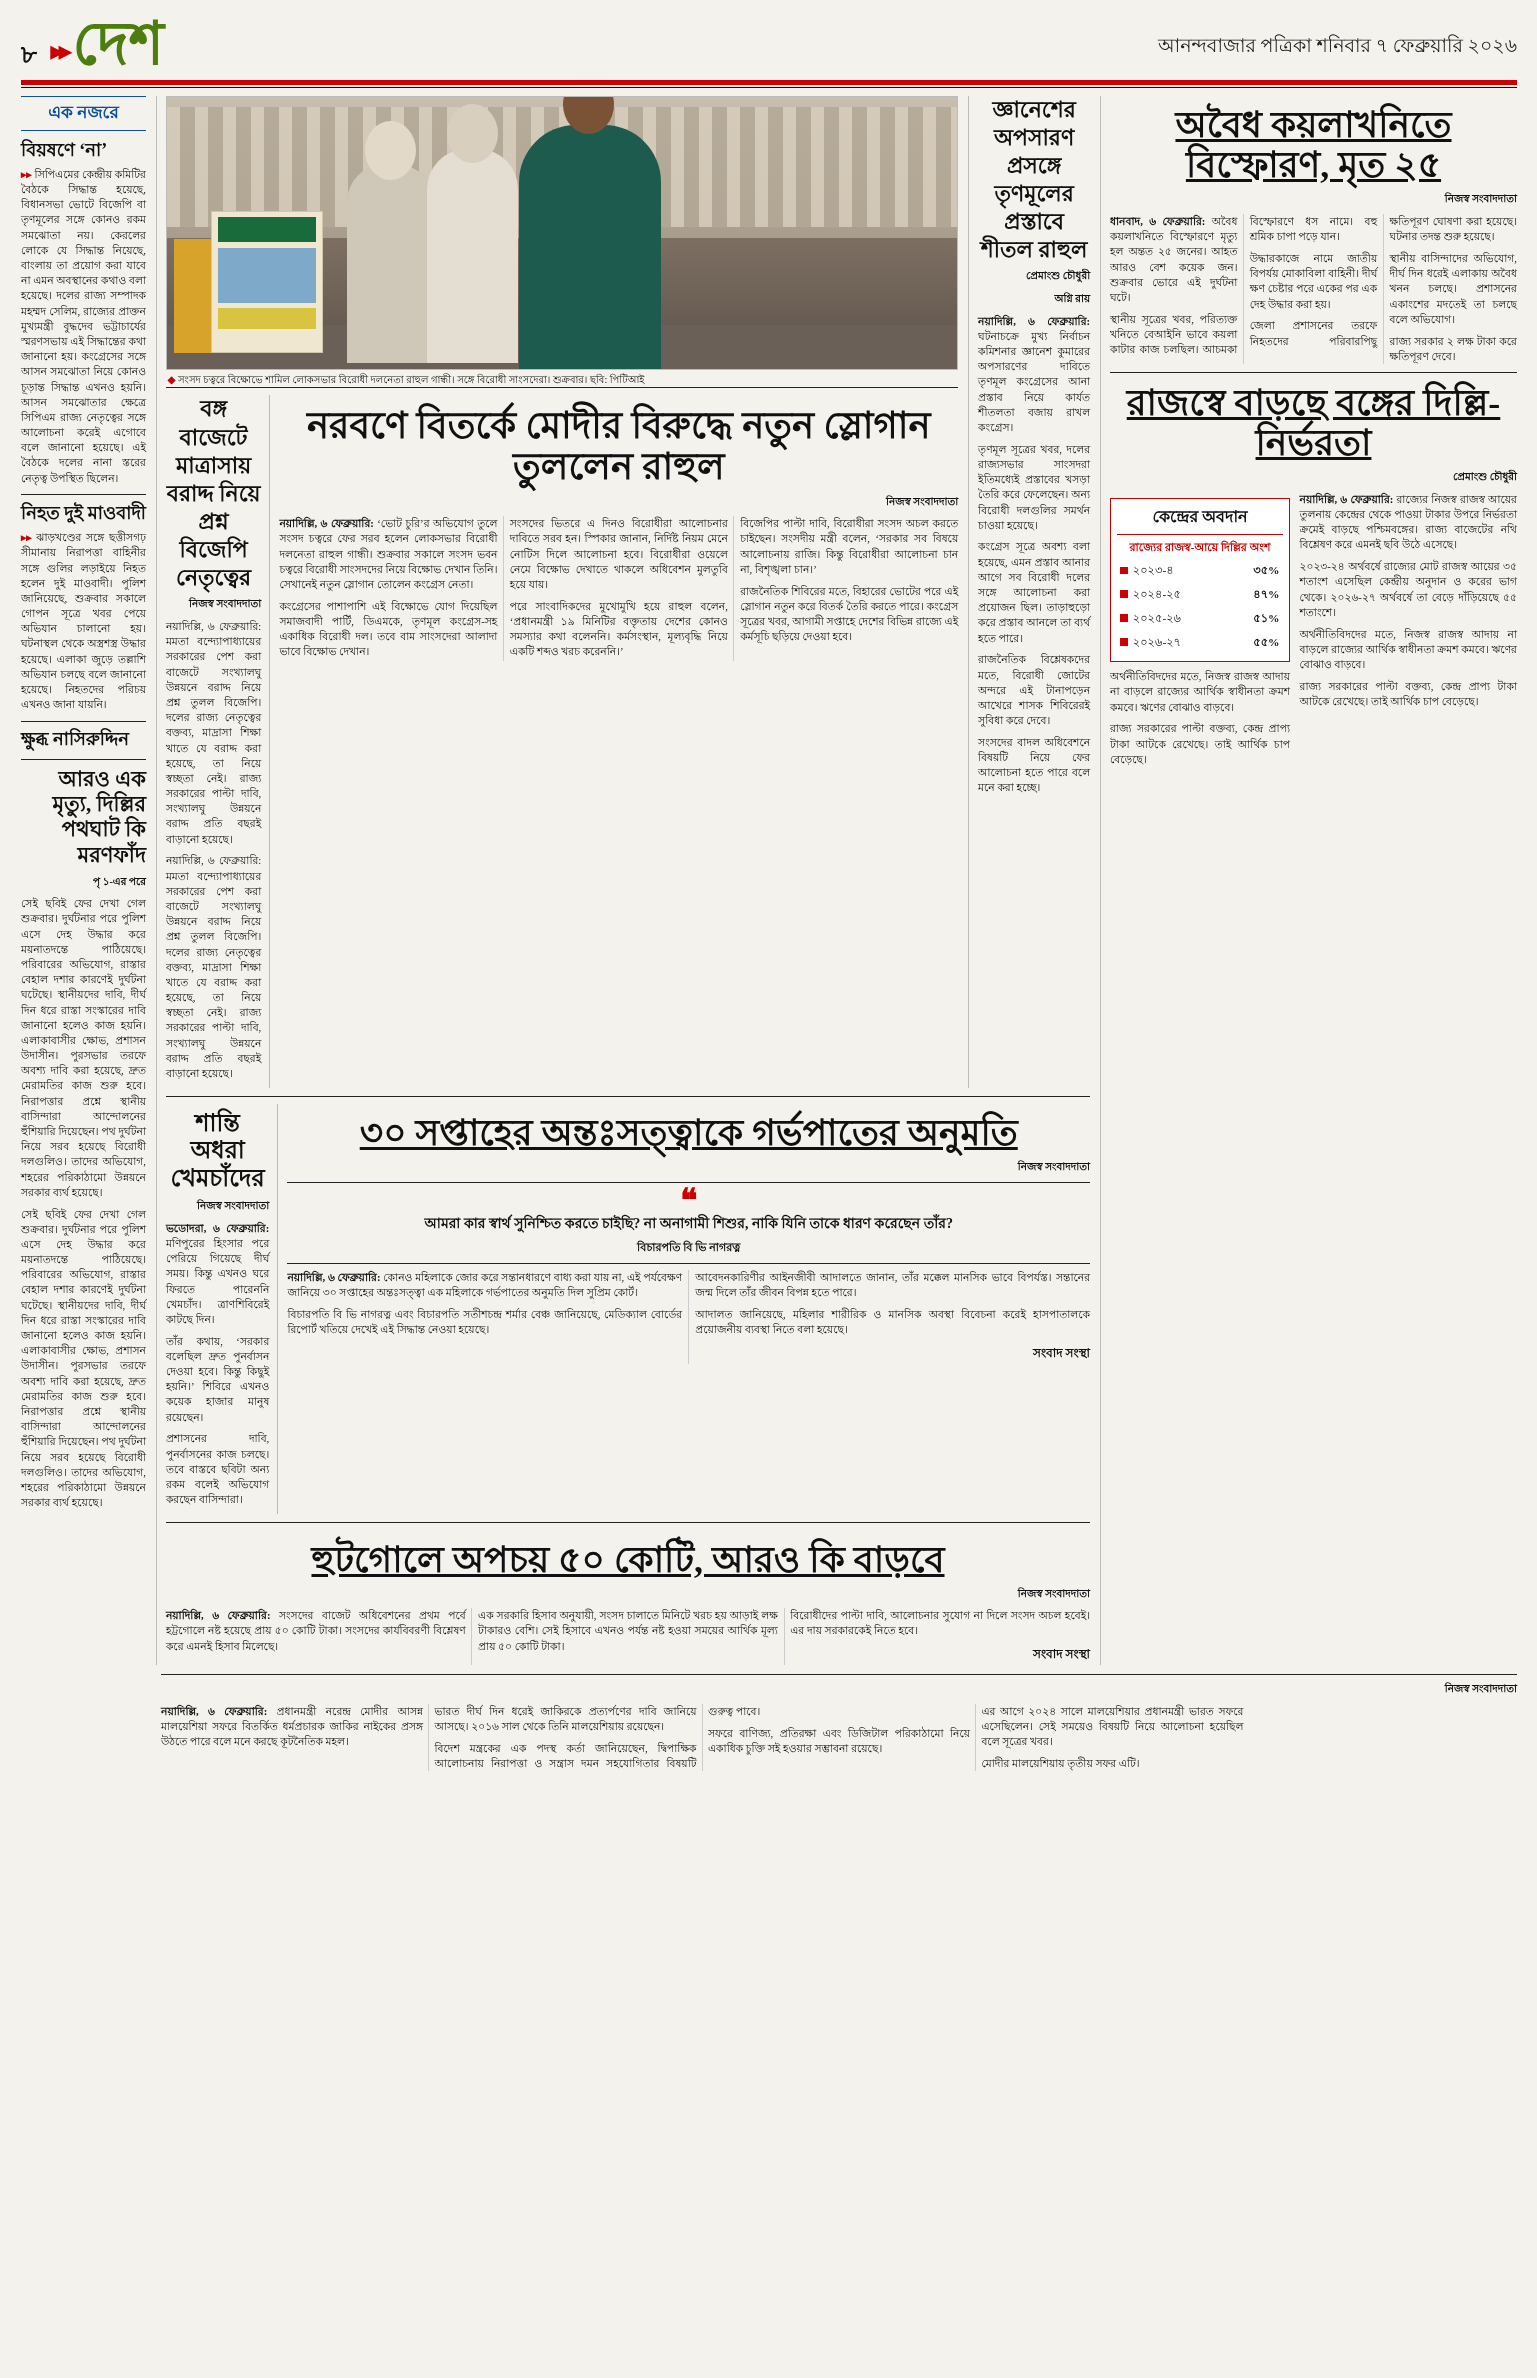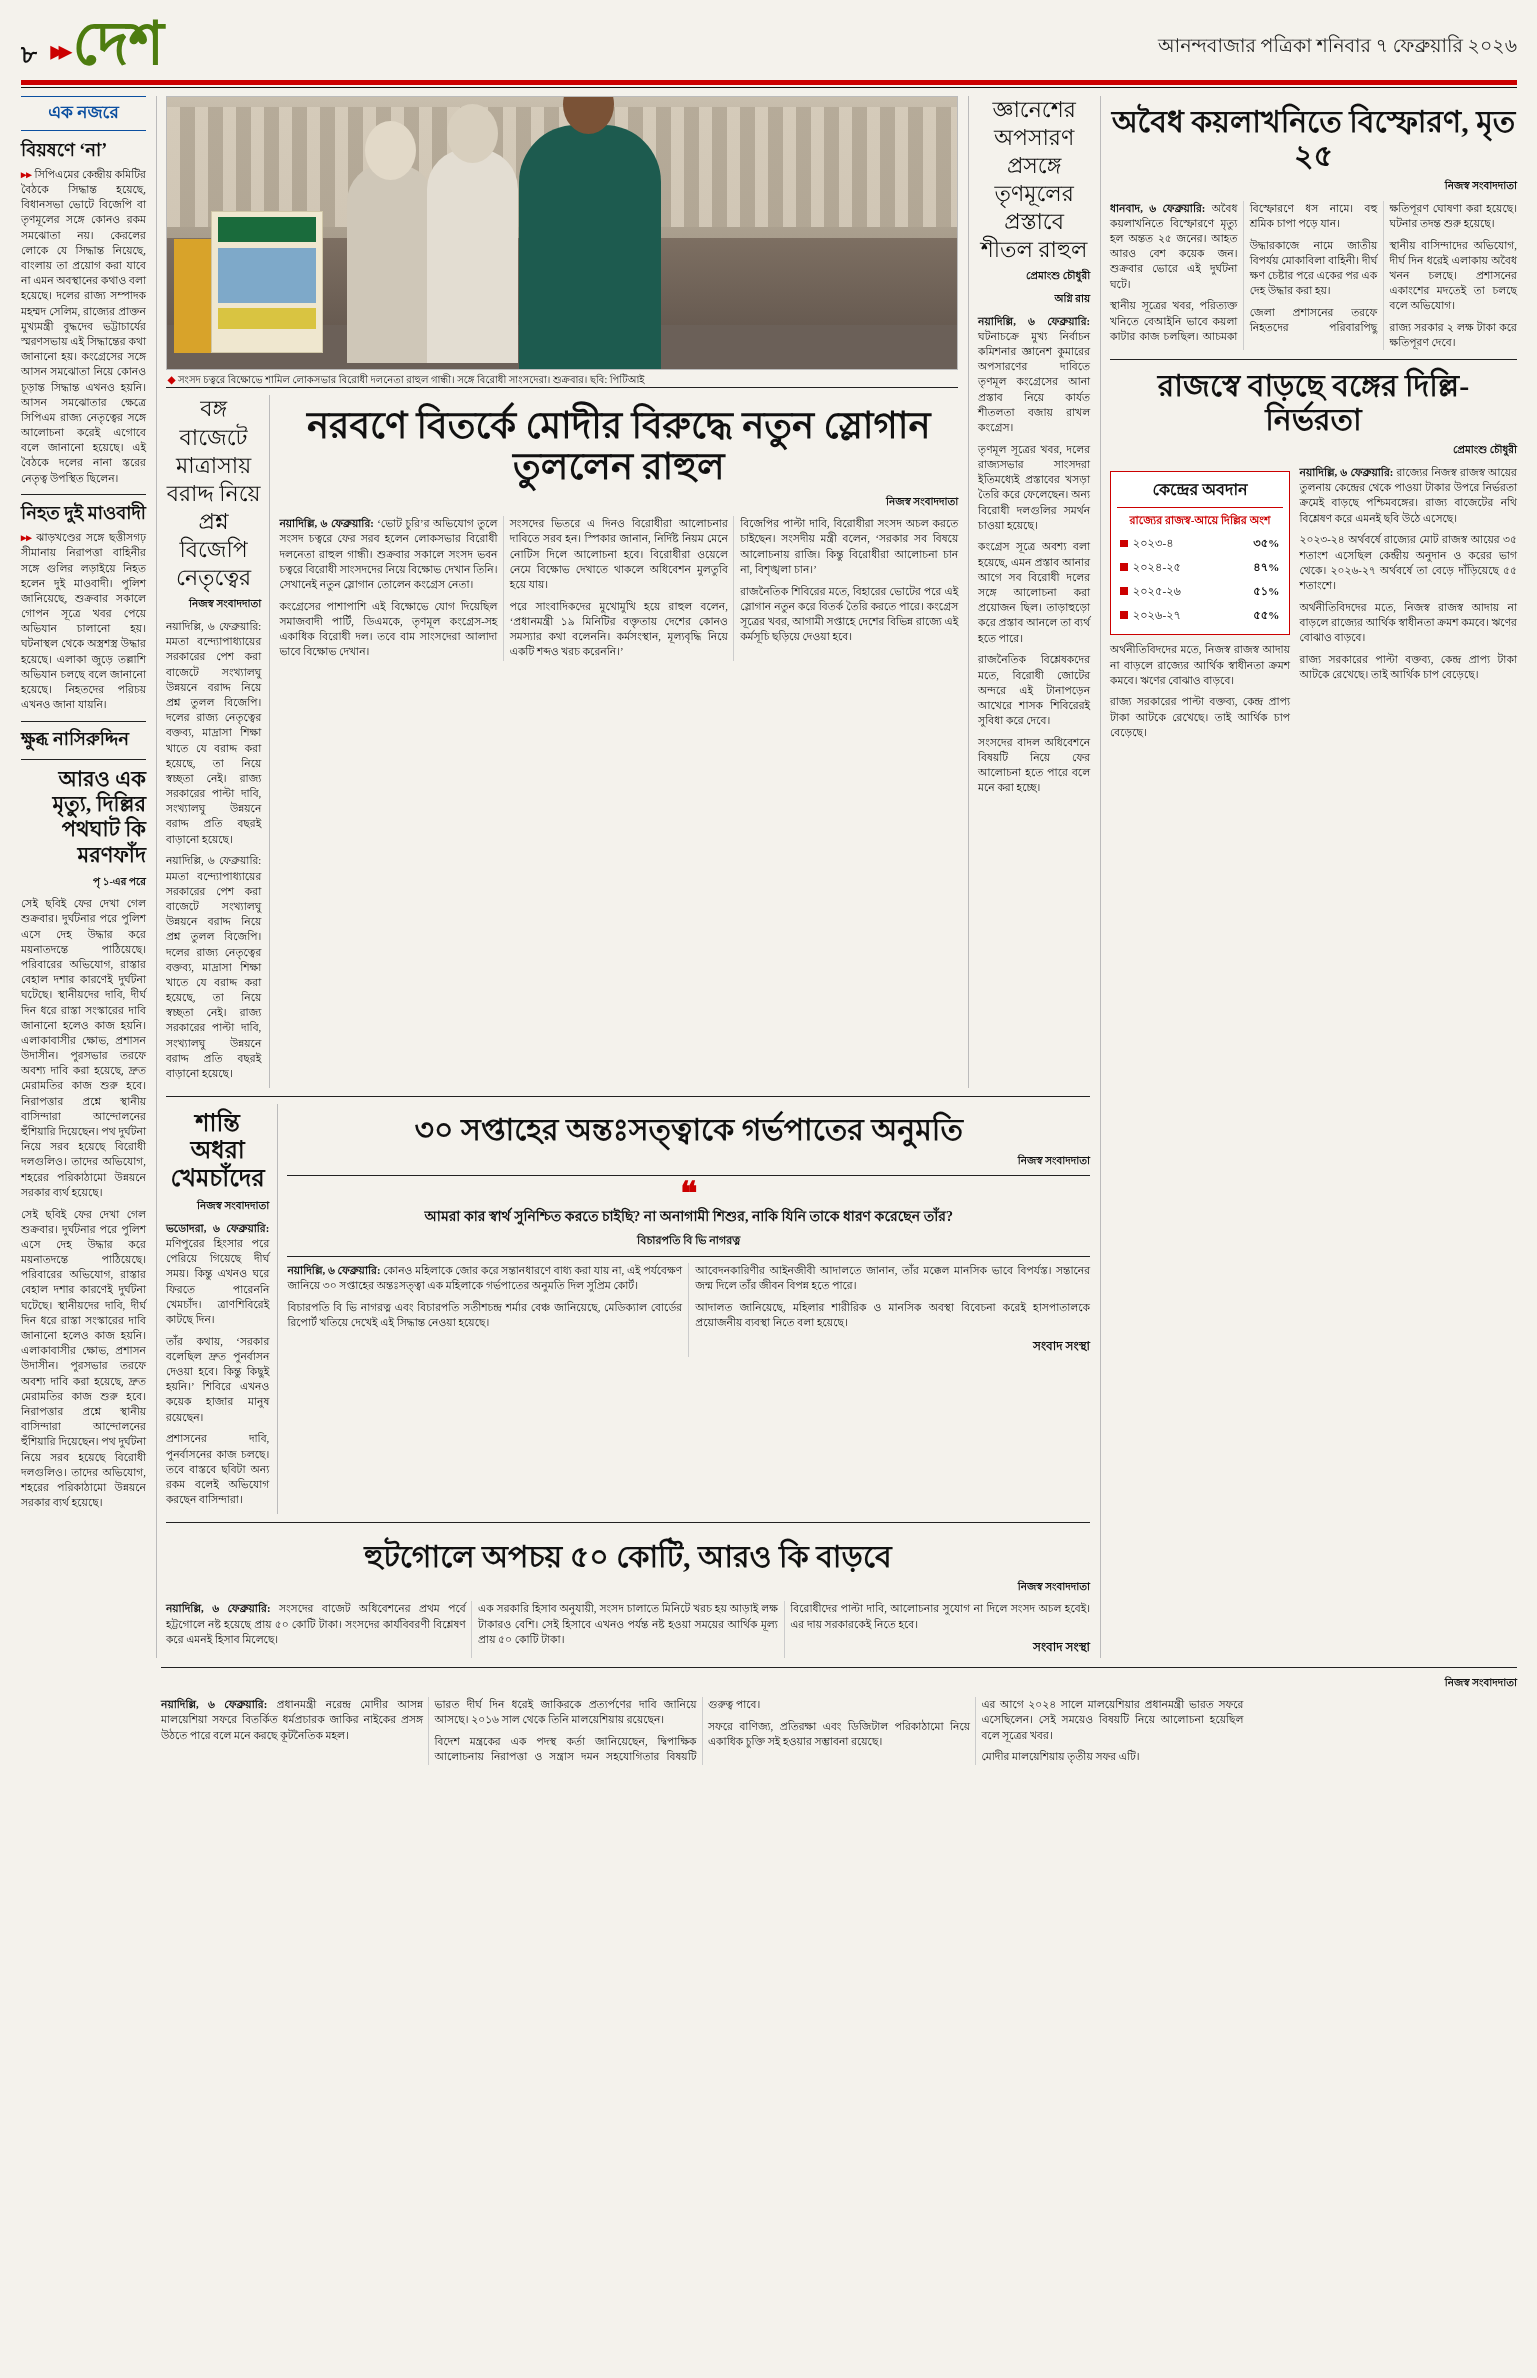--- a/index.html
+++ b/index.html
@@ -73,24 +73,24 @@
   .ph-p3 { position:absolute; left:352px; bottom:0px; width:142px; height:244px;
      background:#1d5b4f; border-radius:57px 57px 0 0; }
   .ph-head { position:absolute; width:51px; height:59px; border-radius:50%; background:#6b4a33; }
   .caption { font-size:10px; line-height:1.35; padding:3.8px 1.9px 0; border-bottom:0.9px solid #222; }
   .caption .cap-mark { color:#c00; font-weight:bold; }
 
   
   .bighead {
     font-size:37px; font-weight:bold; line-height:1.12; text-align:center; margin:9.5px 0 5.7px;
   }
-  .bighead.sm { font-size:30px; }
+  .bighead.sm { font-size:36px;text-decoration:underline; }
   .midhead { font-size:24px; font-weight:bold; line-height:1.15; text-align:center; margin:5.7px 0; }
   .sidehead { font-size:21px; font-weight:bold; line-height:1.2; text-align:right; margin:1.9px 0 5.7px; }
-  .verthead { font-size:22px; font-weight:normal; line-height:1.28; text-align:center; }
+  .verthead { font-size:22px; font-weight:bold; line-height:1.28; text-align:center; }
 
   .cols2 { column-count:2; column-gap:13.2px; column-rule:0.9px solid #ccc; }
   .cols3 { column-count:3; column-gap:12.3px; column-rule:0.9px solid #ccc; }
   .cols5 { column-count:5; column-gap:11.4px; column-rule:0.9px solid #ccc; }
 
   .pullquote {
     text-align:center; font-size:14px; line-height:1.45; font-weight:bold;
     border-top:0.9px solid #222; border-bottom:0.9px solid #222; padding:7.6px 3.8px; margin:5.7px 0;
   }
   .quote-mark { color:#c00; font-size:32px; line-height:0.6; display:block; margin-bottom:3.8px;}

